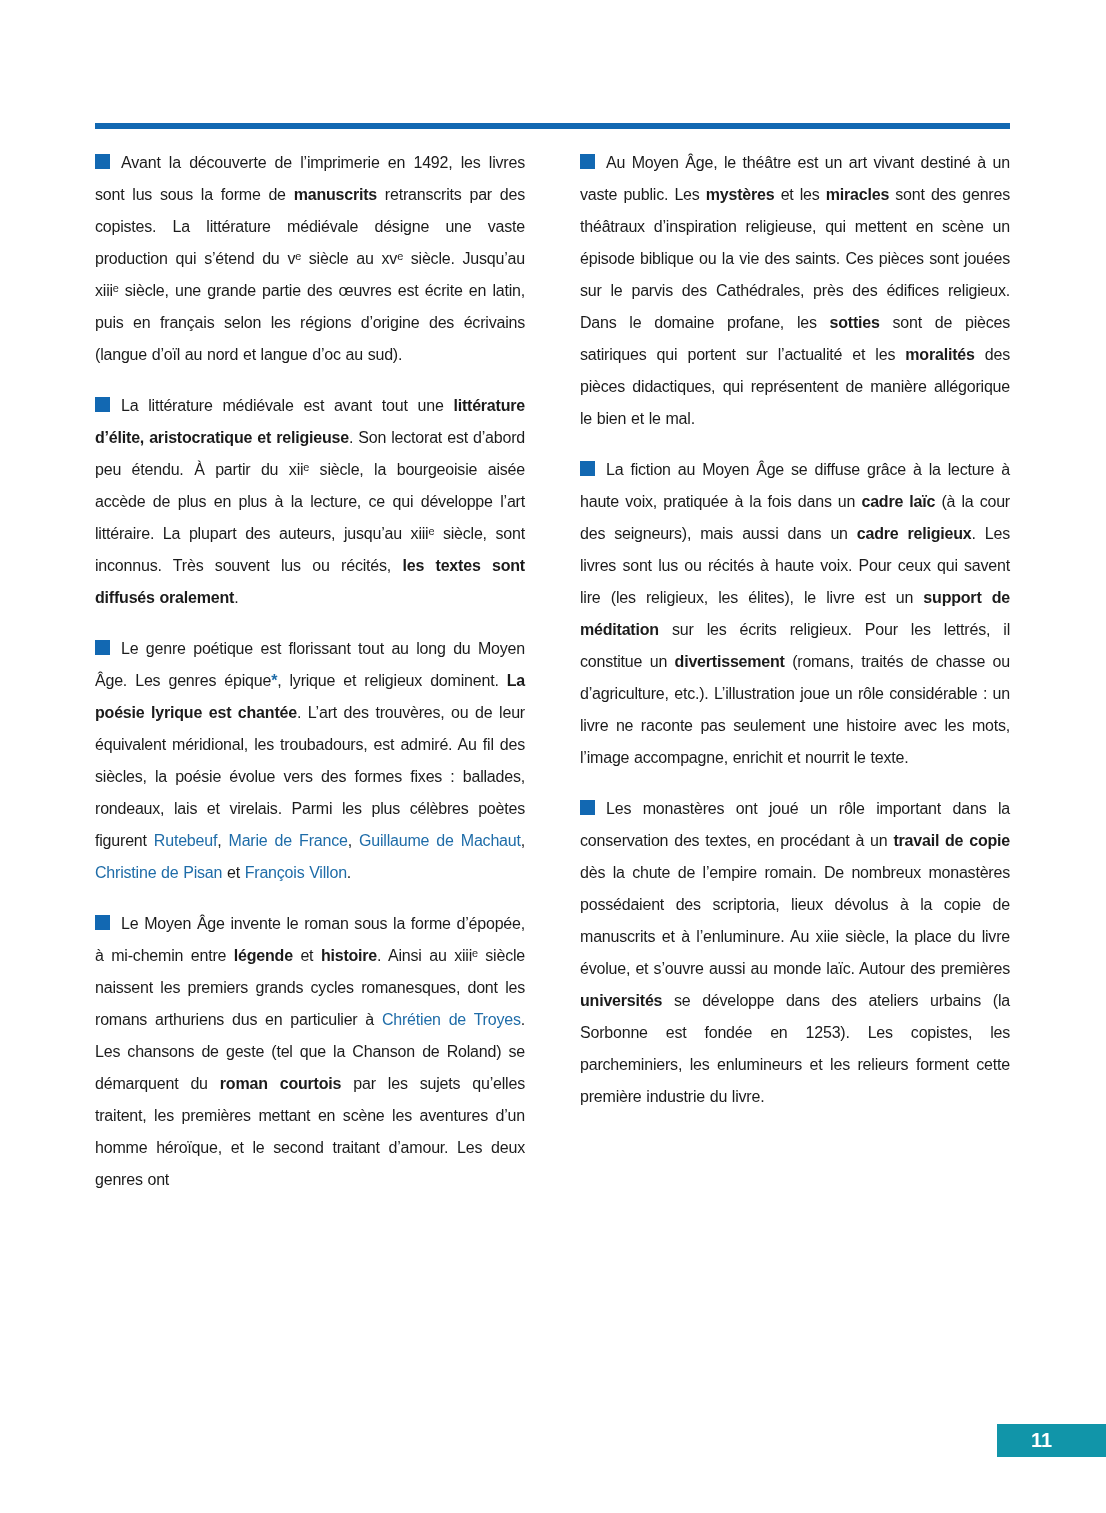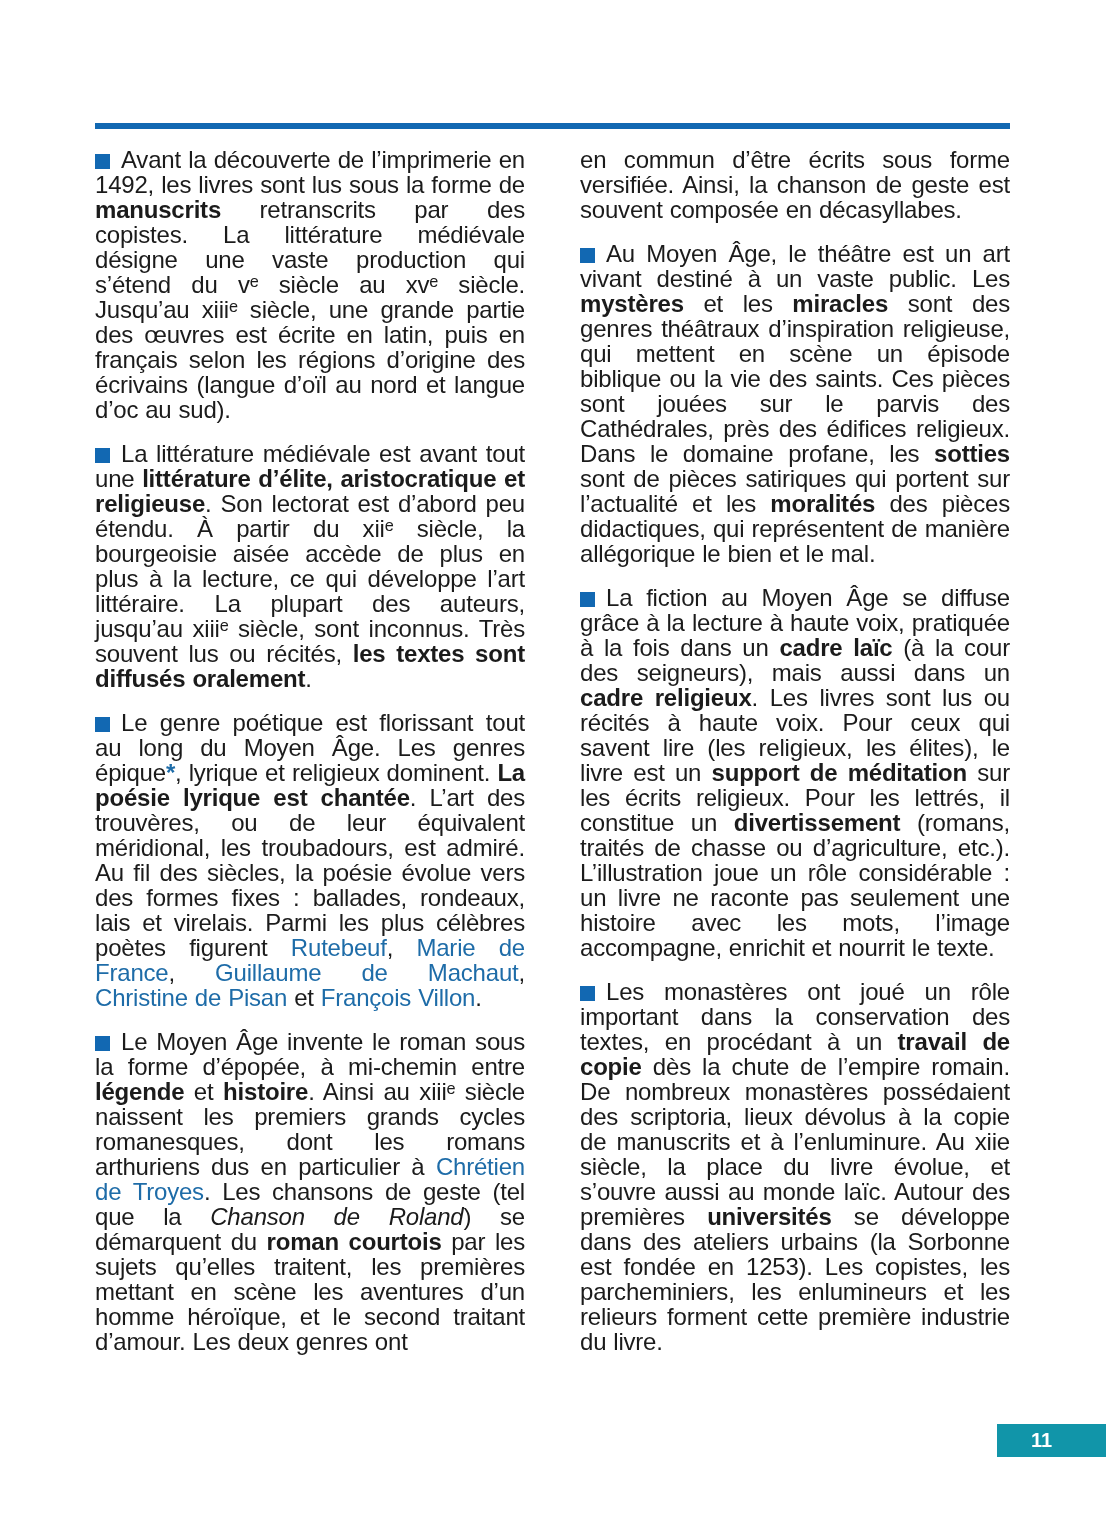--- a/index.html
+++ b/index.html
@@ -22,37 +22,37 @@
     width: 915px; height: 6px;
     background: var(--accent);
   }
   .columns {
     position: absolute; left: 95px; top: 147px;
     width: 915px;
     display: flex; gap: 55px;
   }
   .col { width: 430px; }
   .para {
-    font-size: 24px;
-    line-height: 25px;
+    font-size: 16px;
+    line-height: 32px;
     letter-spacing: -0.2px;
     text-align: justify;
     margin-bottom: 19px;
     word-spacing: 0.5px;
   }
   .bullet {
     display: inline-block;
     width: 15px; height: 15px;
     background: var(--accent);
     margin-right: 11px;
     vertical-align: -1px;
   }
   .seg-normal { font-weight: normal; }
   .seg-bold { font-weight: bold; }
-  .seg-italic { font-style: italic; }
+  .seg-italic { }
   .seg-bold-blue { font-weight: normal; color: var(--link); }
   .seg-star { font-weight: bold; color: var(--link); }
   .page-num-box {
     position: absolute; left: 997px; top: 1424px;
     width: 109px; height: 33px;
     background: var(--teal);
     color: #ffffff;
     font-weight: bold;
     font-size: 20px;
     display: flex; align-items: center; justify-content: center;
@@ -66,21 +66,20 @@
   <div class="top-rule"></div>
 
   <div class="columns">
     <div class="col">
         <p class="para"><span class="bullet"></span><span class="seg-normal">Avant la découverte de l’imprimerie en 1492, les livres sont lus sous la forme de </span><span class="seg-bold">manuscrits</span><span class="seg-normal"> retranscrits par des copistes. La littérature médiévale désigne une vaste production qui s’étend du vᵉ siècle au xvᵉ siècle. Jusqu’au xiiiᵉ siècle, une grande partie des œuvres est écrite en latin, puis en français selon les régions d’origine des écrivains (langue d’oïl au nord et langue d’oc au sud).</span></p>
         <p class="para"><span class="bullet"></span><span class="seg-normal">La littérature médiévale est avant tout une </span><span class="seg-bold">littérature d’élite, aristocratique et religieuse</span><span class="seg-normal">. Son lectorat est d’abord peu étendu. À partir du xiiᵉ siècle, la bourgeoisie aisée accède de plus en plus à la lecture, ce qui développe l’art littéraire. La plupart des auteurs, jusqu’au xiiiᵉ siècle, sont inconnus. Très souvent lus ou récités, </span><span class="seg-bold">les textes sont diffusés oralement</span><span class="seg-normal">.</span></p>
         <p class="para"><span class="bullet"></span><span class="seg-normal">Le genre poétique est florissant tout au long du Moyen Âge. Les genres épique</span><span class="seg-star">*</span><span class="seg-normal">, lyrique et religieux dominent. </span><span class="seg-bold">La poésie lyrique est chantée</span><span class="seg-normal">. L’art des trouvères, ou de leur équivalent méridional, les troubadours, est admiré. Au fil des siècles, la poésie évolue vers des formes fixes : ballades, rondeaux, lais et virelais. Parmi les plus célèbres poètes figurent </span><span class="seg-bold-blue">Rutebeuf</span><span class="seg-normal">, </span><span class="seg-bold-blue">Marie de France</span><span class="seg-normal">, </span><span class="seg-bold-blue">Guillaume de Machaut</span><span class="seg-normal">, </span><span class="seg-bold-blue">Christine de Pisan</span><span class="seg-normal"> et </span><span class="seg-bold-blue">François Villon</span><span class="seg-normal">.</span></p>
         <p class="para"><span class="bullet"></span><span class="seg-normal">Le Moyen Âge invente le roman sous la forme d’épopée, à mi-chemin entre </span><span class="seg-bold">légende</span><span class="seg-normal"> et </span><span class="seg-bold">histoire</span><span class="seg-normal">. Ainsi au xiiiᵉ siècle naissent les premiers grands cycles romanesques, dont les romans arthuriens dus en particulier à </span><span class="seg-bold-blue">Chrétien de Troyes</span><span class="seg-normal">. Les chansons de geste (tel que la </span><span class="seg-italic">Chanson de Roland</span><span class="seg-normal">) se démarquent du </span><span class="seg-bold">roman courtois</span><span class="seg-normal"> par les sujets qu’elles traitent, les premières mettant en scène les aventures d’un homme héroïque, et le second traitant d’amour. Les deux genres ont</span></p>
       </div>
     <div class="col">
-        <p class="para"><span class="seg-normal">en commun d’être écrits sous forme versifiée. Ainsi, la chanson de geste est souvent composée en décasyllabes.</span></p>
         <p class="para"><span class="bullet"></span><span class="seg-normal">Au Moyen Âge, le théâtre est un art vivant destiné à un vaste public. Les </span><span class="seg-bold">mystères</span><span class="seg-normal"> et les </span><span class="seg-bold">miracles</span><span class="seg-normal"> sont des genres théâtraux d’inspiration religieuse, qui mettent en scène un épisode biblique ou la vie des saints. Ces pièces sont jouées sur le parvis des Cathédrales, près des édifices religieux. Dans le domaine profane, les </span><span class="seg-bold">sotties</span><span class="seg-normal"> sont de pièces satiriques qui portent sur l’actualité et les </span><span class="seg-bold">moralités</span><span class="seg-normal"> des pièces didactiques, qui représentent de manière allégorique le bien et le mal.</span></p>
         <p class="para"><span class="bullet"></span><span class="seg-normal">La fiction au Moyen Âge se diffuse grâce à la lecture à haute voix, pratiquée à la fois dans un </span><span class="seg-bold">cadre laïc</span><span class="seg-normal"> (à la cour des seigneurs), mais aussi dans un </span><span class="seg-bold">cadre religieux</span><span class="seg-normal">. Les livres sont lus ou récités à haute voix. Pour ceux qui savent lire (les religieux, les élites), le livre est un </span><span class="seg-bold">support de méditation</span><span class="seg-normal"> sur les écrits religieux. Pour les lettrés, il constitue un </span><span class="seg-bold">divertissement</span><span class="seg-normal"> (romans, traités de chasse ou d’agriculture, etc.). L’illustration joue un rôle considérable : un livre ne raconte pas seulement une histoire avec les mots, l’image accompagne, enrichit et nourrit le texte.</span></p>
         <p class="para"><span class="bullet"></span><span class="seg-normal">Les monastères ont joué un rôle important dans la conservation des textes, en procédant à un </span><span class="seg-bold">travail de copie</span><span class="seg-normal"> dès la chute de l’empire romain. De nombreux monastères possédaient des scriptoria, lieux dévolus à la copie de manuscrits et à l’enluminure. Au xiie siècle, la place du livre évolue, et s’ouvre aussi au monde laïc. Autour des premières </span><span class="seg-bold">universités</span><span class="seg-normal"> se développe dans des ateliers urbains (la Sorbonne est fondée en 1253). Les copistes, les parcheminiers, les enlumineurs et les relieurs forment cette première industrie du livre.</span></p>
       </div>
   </div>
 
   <div class="page-num-box">
     <span>11</span>
   </div>
 </div>

